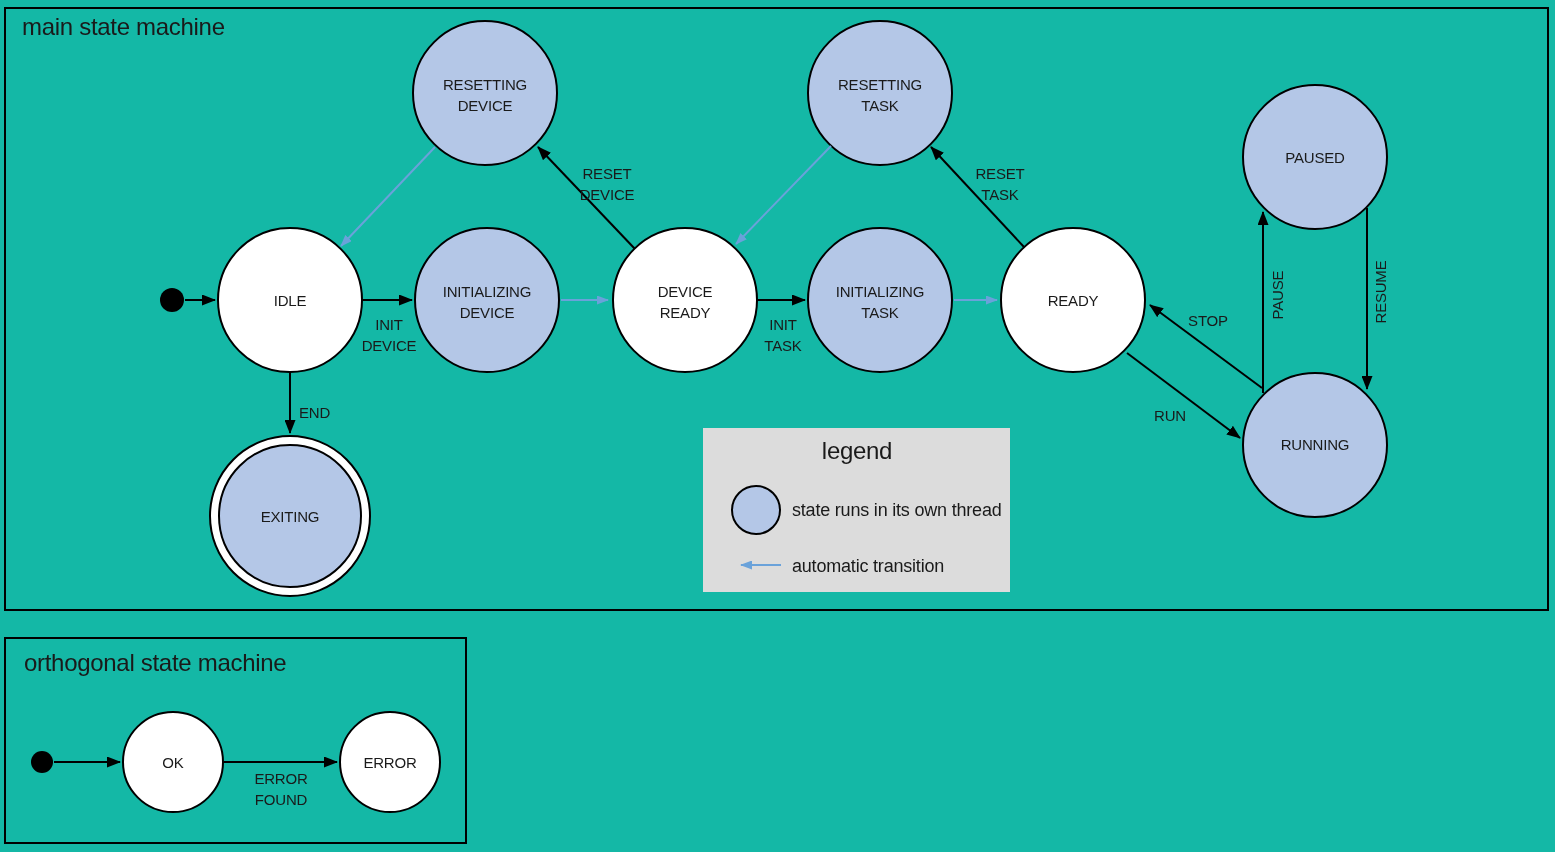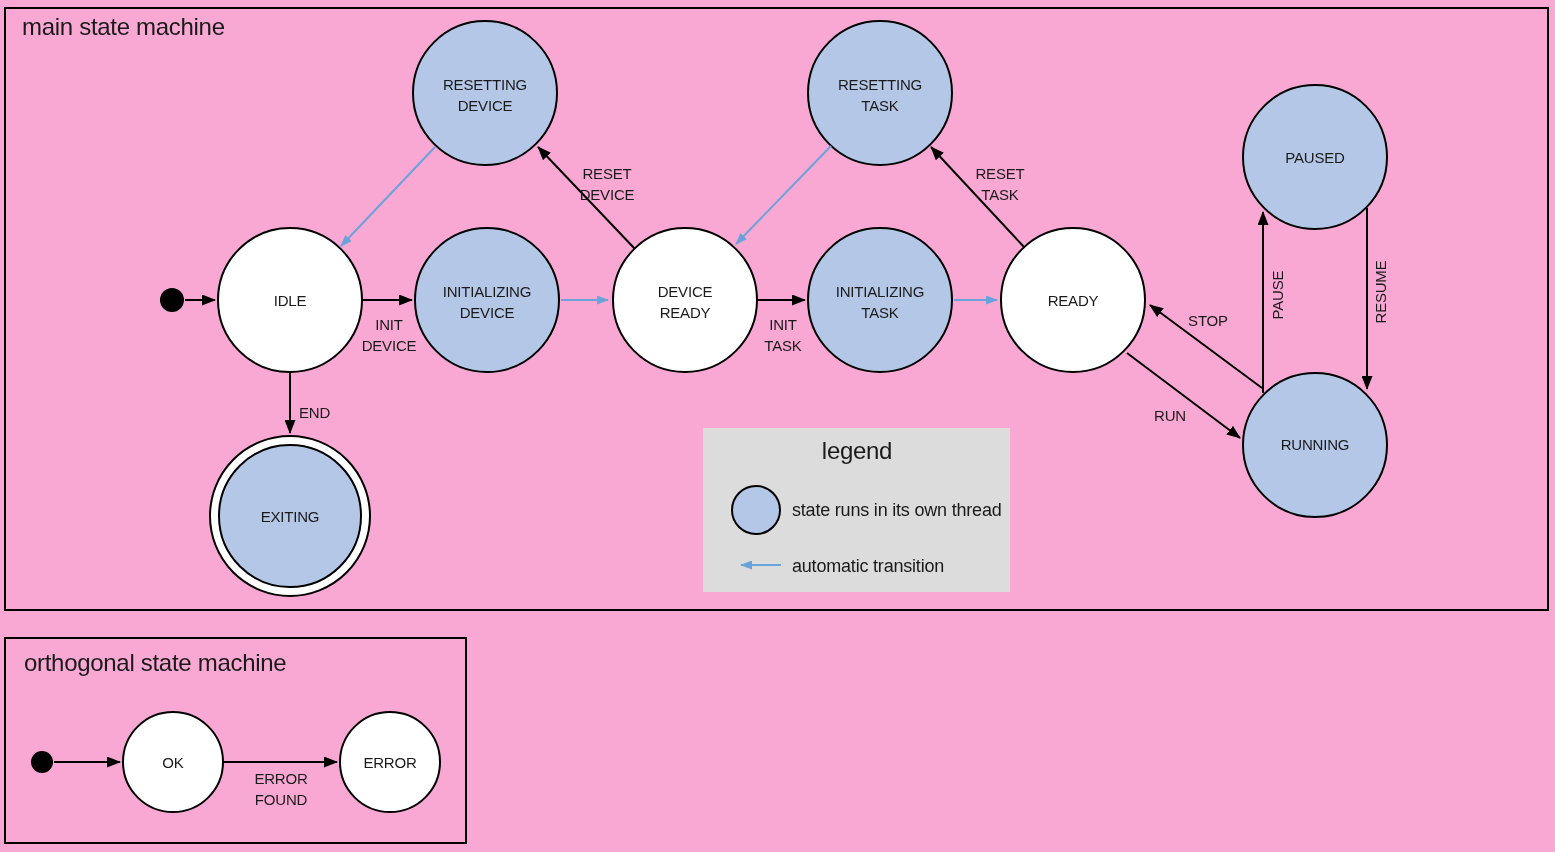--- a/index.html
+++ b/index.html
@@ -1,16 +1,16 @@
 <!DOCTYPE html>
 <html><head>
 <meta charset="utf-8">
 <style>
   html, body { margin: 0; padding: 0; background: #ffffff; }
-  .canvas { position: relative; width: 1555px; height: 852px; background: #f9a8d4; }
+  .canvas { position: relative; width: 1555px; height: 852px; background: #14b8a6; }
   svg { display: block; }
   text {
     font-family: "Liberation Sans", "DejaVu Sans", sans-serif;
     fill: #1a1a1a;
   }
   .box-title   { font-size: 24px; letter-spacing: -0.3px; }
   .state-label { font-size: 15px; text-anchor: middle; letter-spacing: -0.2px; }
   .trans-label { font-size: 15px; text-anchor: middle; letter-spacing: -0.2px; }
   .trans-label-start { font-size: 15px; text-anchor: start; letter-spacing: -0.2px; }
   .legend-title { font-size: 24px; text-anchor: middle; letter-spacing: -0.3px; }

